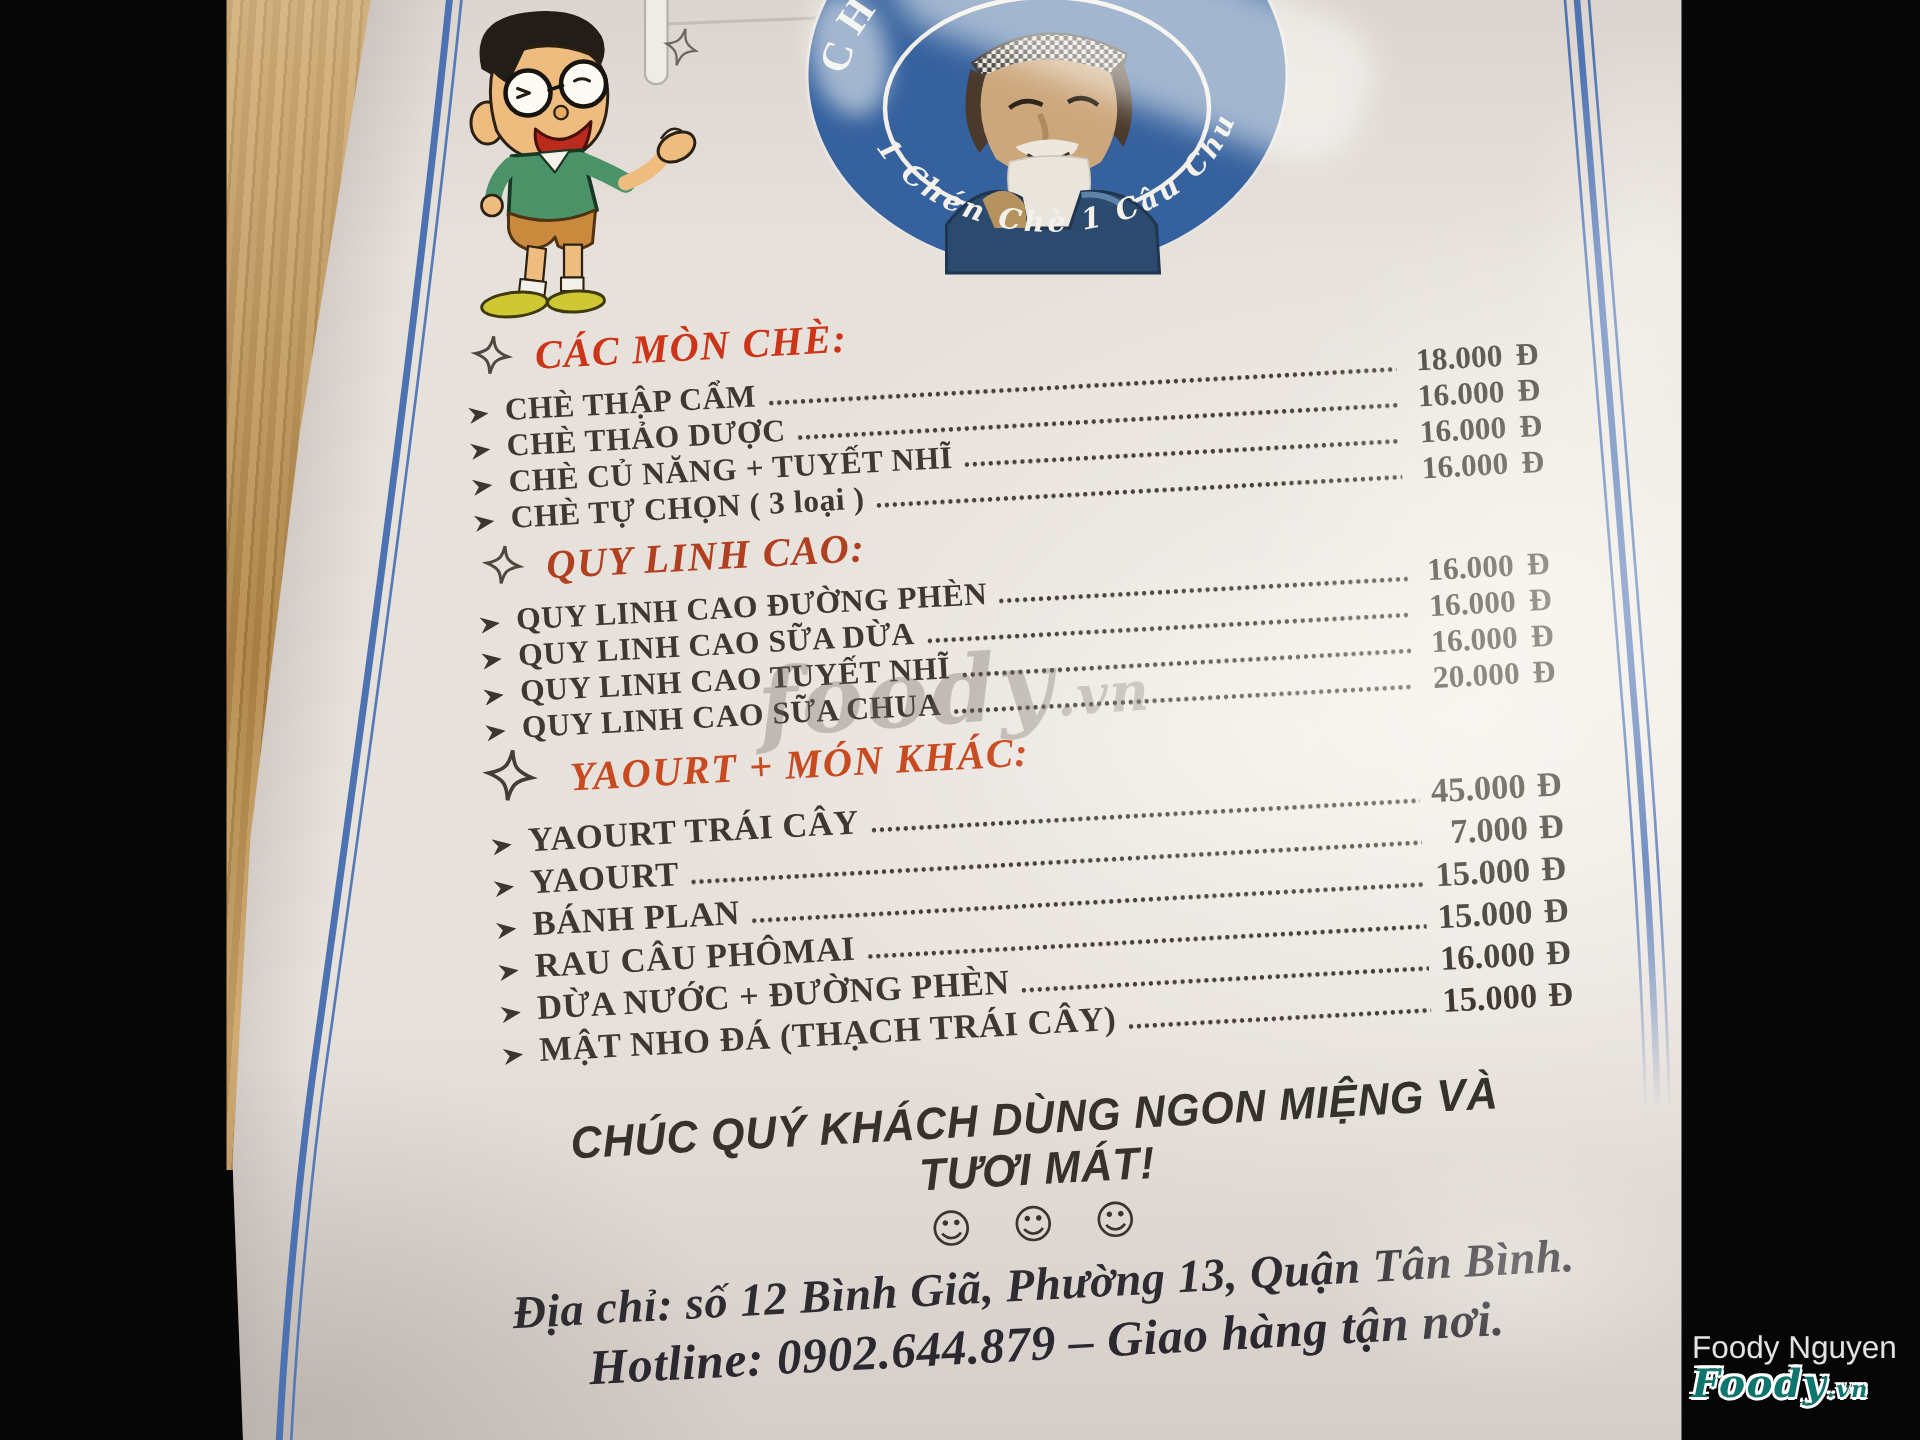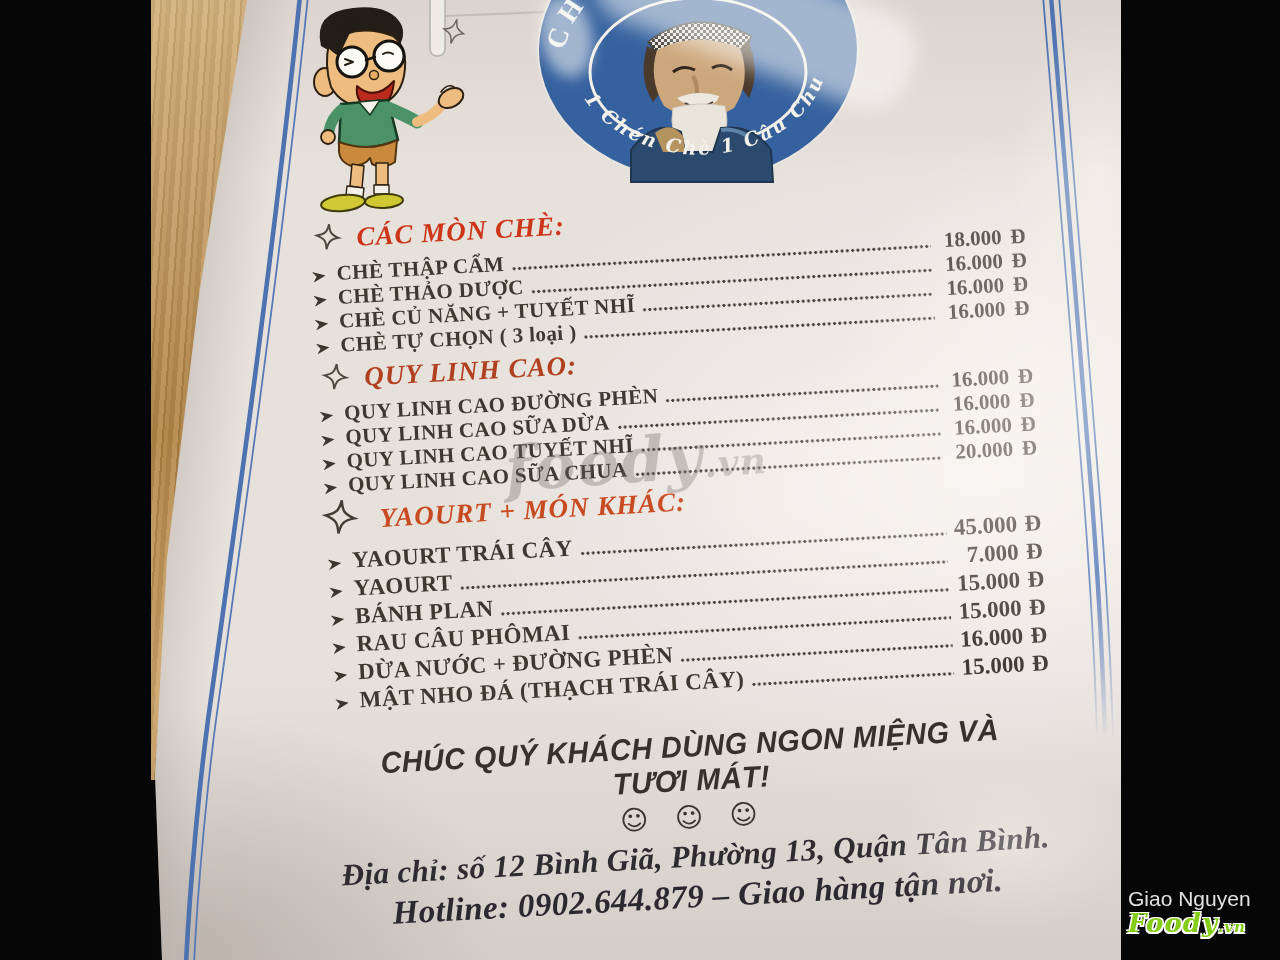--- a/index.html
+++ b/index.html
@@ -84,21 +84,21 @@
       background:radial-gradient(closest-side,rgba(255,252,246,.34),rgba(255,252,246,0));}
   .g6{left:1010px;top:20px;width:180px;height:300px;border-radius:50%;
       background:radial-gradient(closest-side,rgba(255,252,246,.38),rgba(255,252,246,0));}
 
   
   .bar{position:absolute;top:0;height:960px;background:#060606;z-index:10;}
   .bar.left{left:0;width:151px;}
   .bar.right{left:1121px;width:159px;}
   .credit{position:absolute;left:1128px;top:888px;z-index:11;line-height:1.05;}
   .credit-name{font-family:"Liberation Sans","DejaVu Sans",sans-serif;font-size:21px;color:#e3e3e3;}
-  .credit-brand{font-style:italic;font-weight:700;font-size:26px;color:#84cc16;
+  .credit-brand{font-style:italic;font-weight:700;font-size:26px;color:#0f766e;
       font-family:"DejaVu Serif",serif;letter-spacing:1px;
       text-shadow:-1.5px -1.5px 0 #fff,1.5px -1.5px 0 #fff,-1.5px 1.5px 0 #fff,1.5px 1.5px 0 #fff,0 2px 0 #fff;}
   .credit-brand .vn{font-size:15px;}
 </style>
 </head>
 <body>
 
 <div class="scene">
 
   <div class="wood"></div>
@@ -337,17 +337,17 @@
   <div class="glare g2"></div>
   <div class="glare g3"></div>
   <div class="glare g4"></div>
   <div class="glare g5"></div>
   <div class="glare g6"></div>
 
   <div class="bar left"></div>
   <div class="bar right"></div>
 
   <div class="credit">
-    <div class="credit-name">Giao Nguyen</div>
+    <div class="credit-name">Foody Nguyen</div>
     <div class="credit-brand"><span>Foody</span><span class="vn">.vn</span></div>
   </div>
 
 </div>
 
 </body></html>

